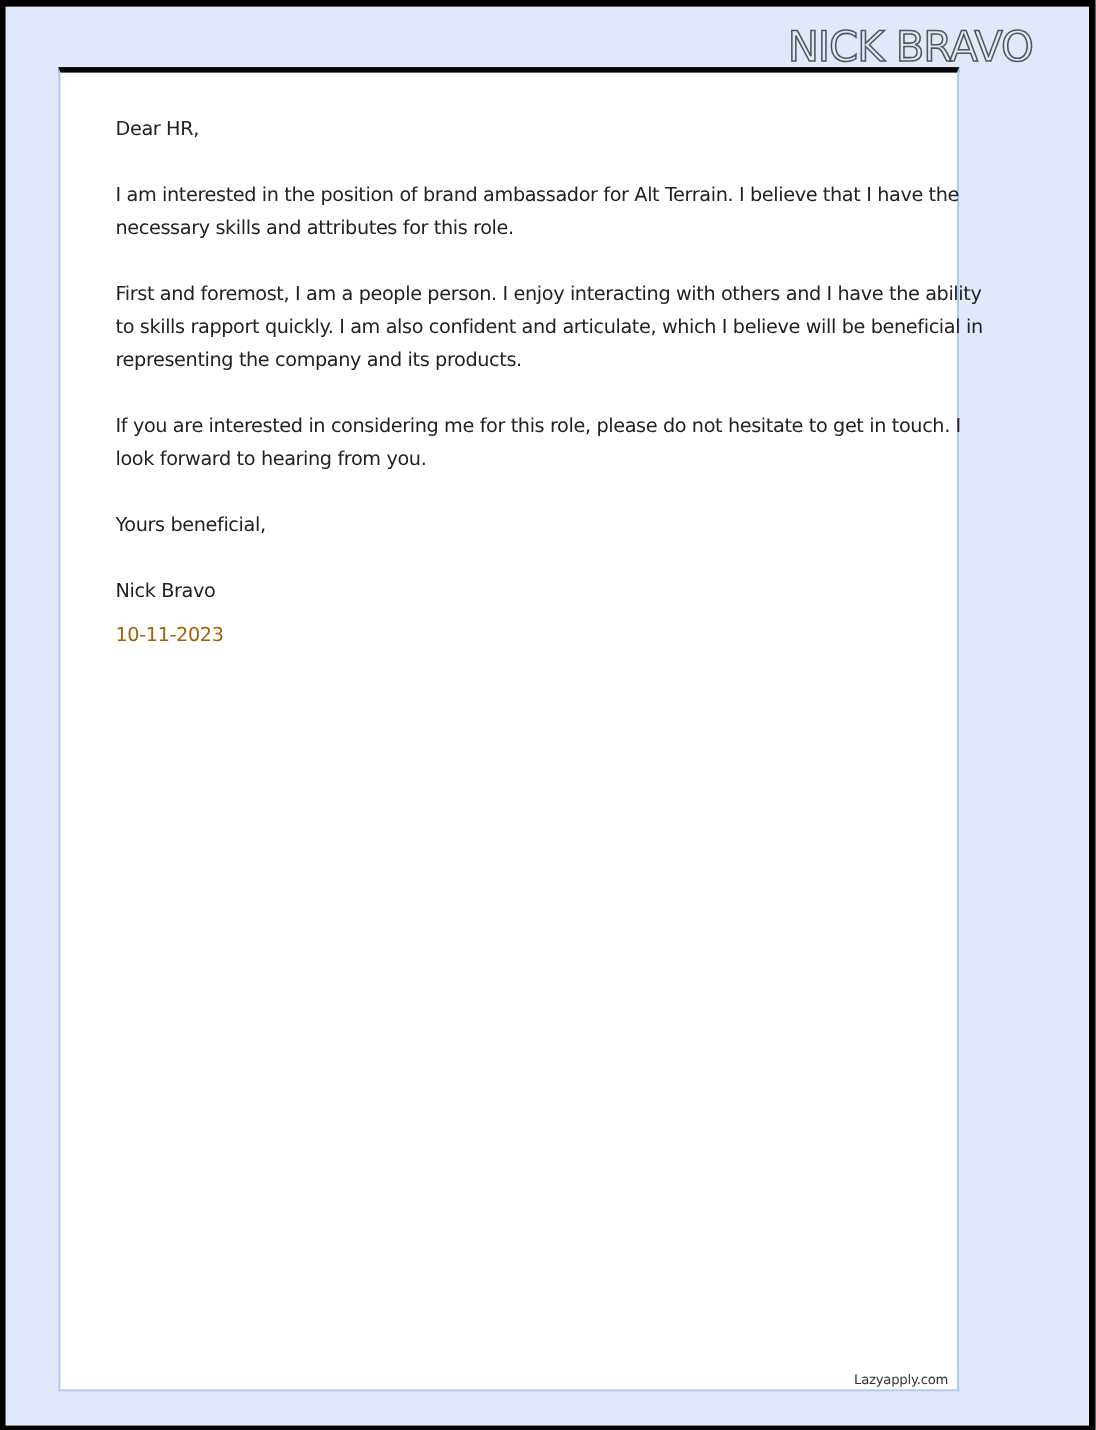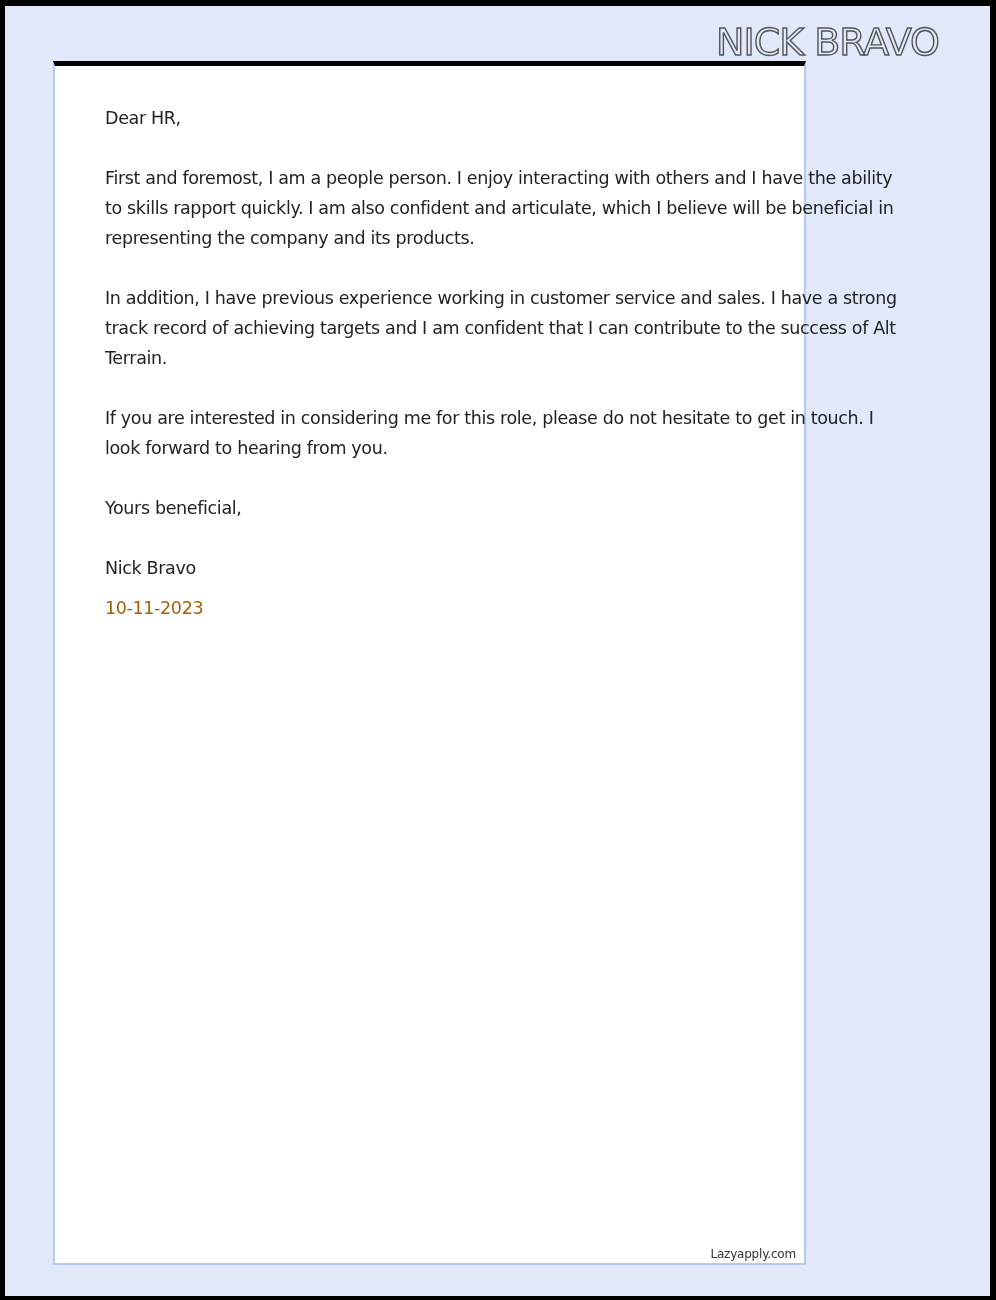--- a/index.html
+++ b/index.html
@@ -32,21 +32,21 @@
       line-height: 44px;
       color: #e0e8fa;
       -webkit-text-stroke: 1.4px #555;
       letter-spacing: -1px;
       white-space: nowrap;
     }
     .paper {
       position: absolute;
       left: 48px;
       top: 55px;
-      width: 753px;
+      width: 819px;
       height: 1204px;
       background: #fff;
       border-top: 5px solid #000;
       border-left: 2px solid #b3cbf3;
       border-right: 2px solid #b3cbf3;
       border-bottom: 2px solid #b3cbf3;
       box-sizing: border-box;
     }
     .letter {
       position: absolute;
@@ -80,22 +80,22 @@
   </style>
 </head>
 <body>
 
 <div class="frame">
   <div class="title">NICK BRAVO</div>
 
   <div class="paper">
     <div class="letter">
       <p>Dear HR,</p>
+      <p>I am interested in the position of brand ambassador for Alt Terrain. I believe that I have the necessary skills and attributes for this role.</p>
       <p>First and foremost, I am a people person. I enjoy interacting with others and I have the ability to skills rapport quickly. I am also confident and articulate, which I believe will be beneficial in representing the company and its products.</p>
-      <p>In addition, I have previous experience working in customer service and sales. I have a strong track record of achieving targets and I am confident that I can contribute to the success of Alt Terrain.</p>
       <p>If you are interested in considering me for this role, please do not hesitate to get in touch. I look forward to hearing from you.</p>
       <p>Yours beneficial,</p>
       <p class="tight">Nick Bravo</p>
       <p class="date">10-11-2023</p>
     </div>
     <div class="footer">Lazyapply.com</div>
   </div>
 </div>
 
 </body></html>

